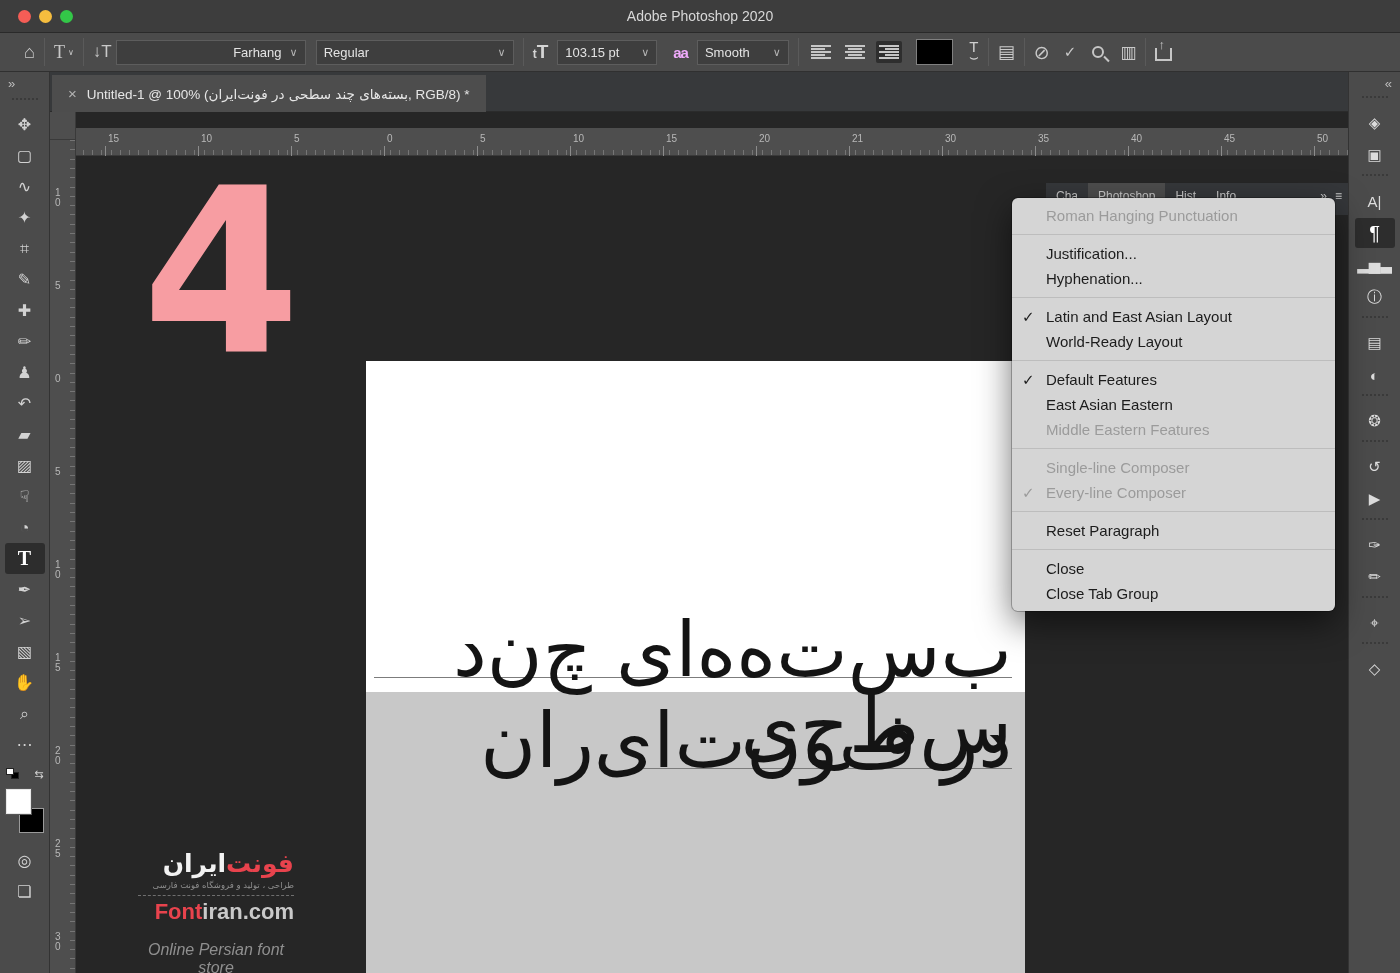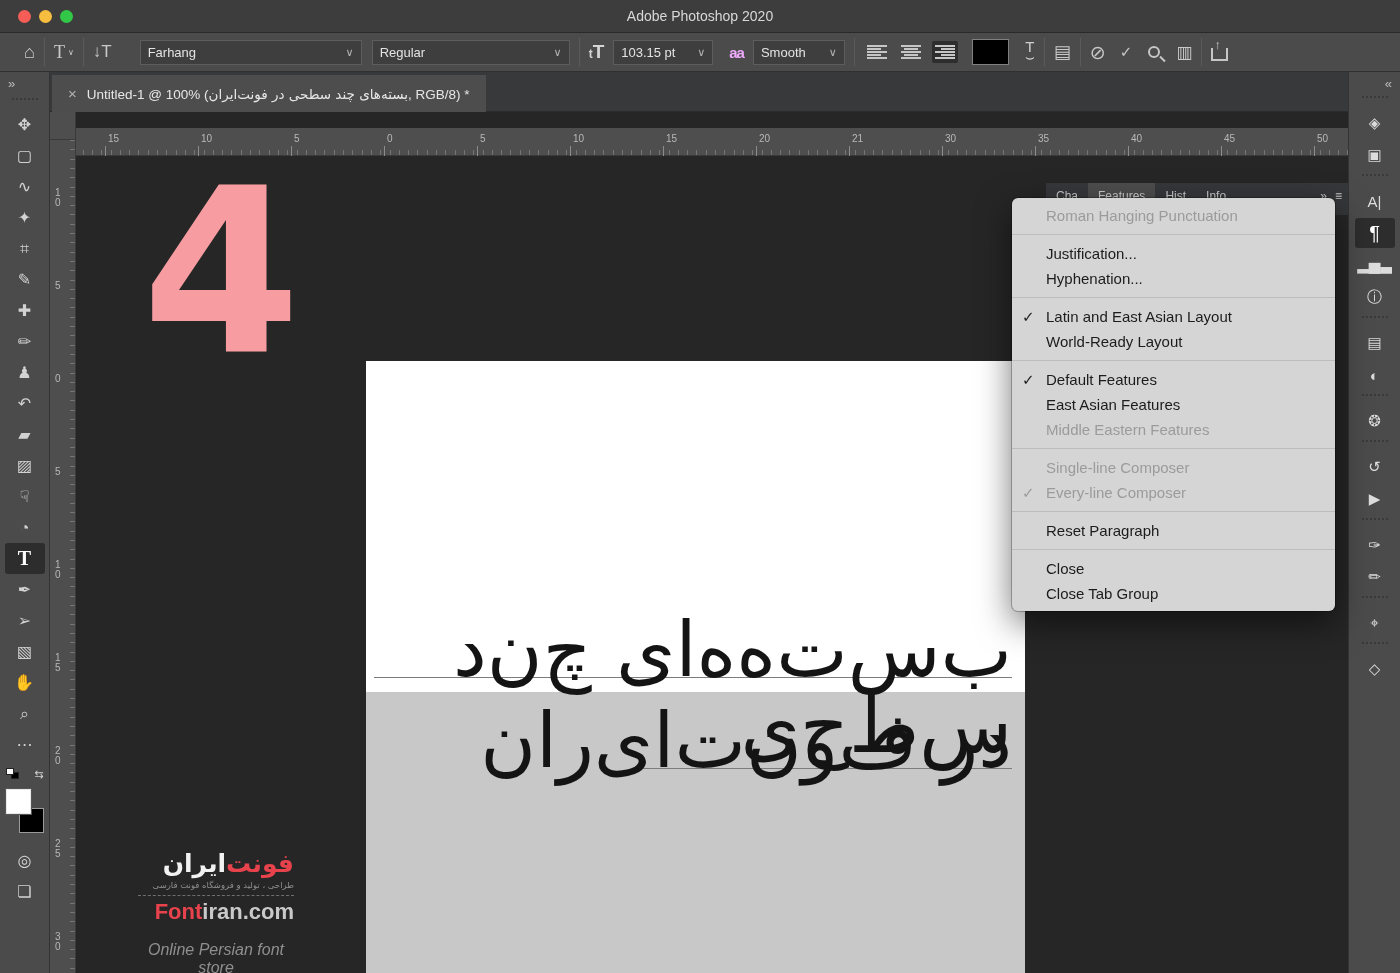--- a/index.html
+++ b/index.html
@@ -142,21 +142,21 @@
     <div class="win-title">Adobe Photoshop 2020</div>
   </div>
 
   <div class="optionsbar">
     <span class="ob-icon" style="margin-left:24px;font-size:18px;">⌂</span>
     <span class="ob-div"></span>
     <span class="ob-icon" style="font-family:'Liberation Serif',serif;font-size:18px;">T</span>
     <span class="ob-icon" style="font-size:8px;margin-left:3px;">∨</span>
     <span class="ob-div"></span>
     <span class="ob-icon">↓T</span>
-    <div class="combo" style="width:222px;margin-left:28px;">
+    <div class="combo" style="width:190px;margin-left:4px;justify-content:flex-end;">
       <span>Farhang</span>
       <span class="chev">∨</span>
     </div>
     <div class="combo" style="width:198px;margin-left:10px;gap:40px;">
       <span>Regular</span>
       <span class="chev">∨</span>
     </div>
     <span class="ob-div"></span>
     <span class="ob-icon tt-icon">tT</span>
     <div class="combo" style="width:100px;margin-left:9px;">
@@ -261,21 +261,21 @@
   <div class="logo">
     <div class="logo-fa"><span class="red">فونت</span><span class="white">‌ایران</span></div>
     <div class="logo-sub">طراحی ، تولید و فروشگاه فونت فارسی</div>
     <div class="logo-line"></div>
     <div class="logo-en"><span class="red">Font</span><span class="gray">iran.com</span></div>
     <div class="logo-en2">Online Persian font store</div>
   </div>
 
   <div class="panel-header" id="panel-tabs">
     <span class="ptab">Cha</span>
-      <span class="ptab active">Features</span>
+      <span class="ptab active">Photoshop</span>
       <span class="ptab">Hist</span>
       <span class="ptab">Info</span>
       <span class="ph-right">
       <span>»</span>
       <span>≡</span>
     </span>
   </div>
 
   <div class="menu" id="menu">
       <div class="mitem dis">
@@ -300,21 +300,21 @@
         <span class="mcheck"></span>
         <span class="mlabel">World-Ready Layout</span>
       </div>
       <div class="msep"></div>
       <div class="mitem">
         <span class="mcheck">✓</span>
         <span class="mlabel">Default Features</span>
       </div>
       <div class="mitem">
         <span class="mcheck"></span>
-        <span class="mlabel">East Asian Features</span>
+        <span class="mlabel">East Asian Eastern</span>
       </div>
       <div class="mitem dis">
         <span class="mcheck"></span>
         <span class="mlabel">Middle Eastern Features</span>
       </div>
       <div class="msep"></div>
       <div class="mitem dis">
         <span class="mcheck"></span>
         <span class="mlabel">Single-line Composer</span>
       </div>

